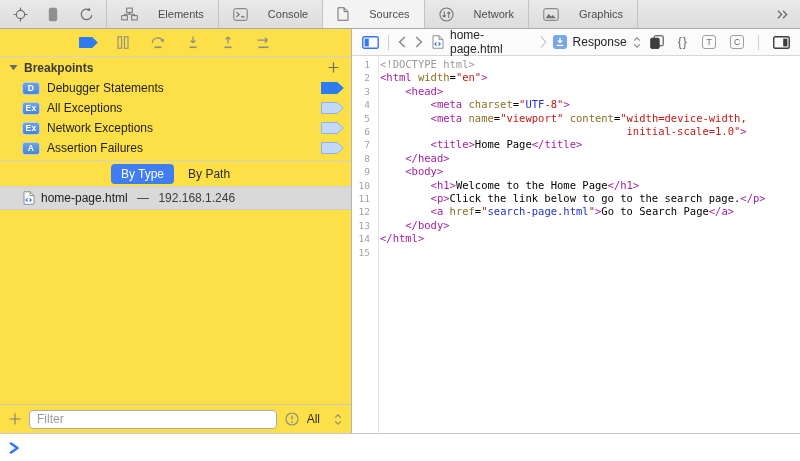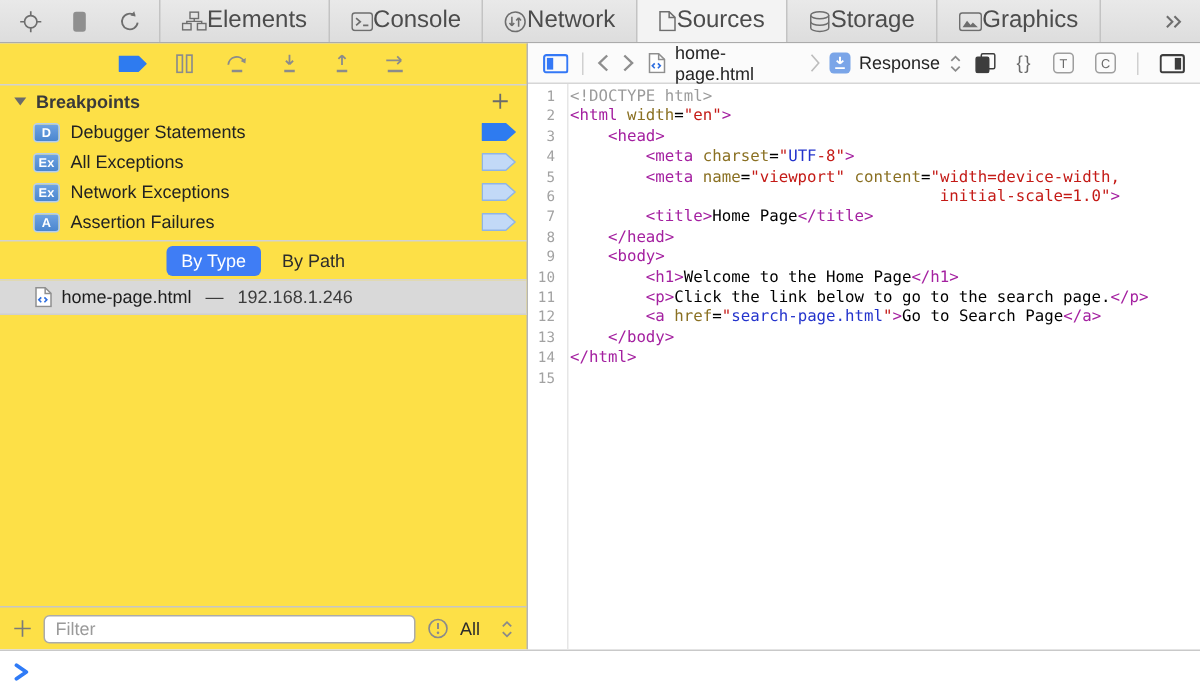--- a/index.html
+++ b/index.html
@@ -7,21 +7,21 @@
   body { font-family:"Liberation Sans", sans-serif; background:#fff; color:#303030; }
   .devtools { width:800px; height:461px; display:flex; flex-direction:column; }
 
   
   .toolbar { height:29px; flex:none; display:flex; align-items:stretch;
              background:linear-gradient(#e9e9e9,#dddddd); border-bottom:1px solid #ababab; }
   .tb-left { display:flex; align-items:center; gap:11px; padding:0 9px; }
   .tbtn { background:none; border:none; display:flex; align-items:center; justify-content:center;
           width:22px; height:22px; cursor:default; color:#6e6e6e; }
   .tabs { display:flex; flex:1; }
-  .tab { display:flex; align-items:center; gap:0; padding:0 14px; font-size:16px; color:#4c4c4c;
+  .tab { display:flex; align-items:center; gap:20px; padding:0 14px; font-size:11px; color:#4c4c4c;
          border-left:1px solid #c3c3c3; }
   .tab:last-child { border-right:1px solid #c3c3c3; }
   .tab.selected { background:#f3f3f3; }
   .tb-right { display:flex; align-items:center; gap:6px; padding:0 7px; }
   .icn { display:inline-flex; align-items:center; }
 
   
   .main { flex:1; display:flex; min-height:0; }
 
   
@@ -136,47 +136,37 @@
     </div>
         <div class="tab">
       <span class="icn">
             <svg width="15" height="13" viewBox="0 0 16 14">
               <rect x="0.75" y="0.75" width="14.5" height="12.5" rx="2" fill="none" stroke="#6e6e6e"></rect>
               <path d="M3.6 4.4 L6.6 7 L3.6 9.6 M8.6 9.6 h3.8" fill="none" stroke="#6e6e6e" stroke-width="1.2"></path>
             </svg>
           </span>
       <span>Console</span>
     </div>
+        <div class="tab selected">
+      <span class="icn">
+            <svg width="12" height="14" viewBox="0 0 12 14">
+              <path d="M1 0.75 H7.1 L11 4.6 V13.25 H1 z" fill="none" stroke="#6e6e6e"></path>
+              <path d="M7.1 0.75 V4.6 H11" fill="none" stroke="#6e6e6e"></path>
+            </svg>
+          </span>
+      <span>Sources</span>
+    </div>
         <div class="tab">
       <span class="icn">
             <svg width="15" height="15" viewBox="0 0 16 16">
               <circle cx="8" cy="8" r="7" fill="none" stroke="#6e6e6e" stroke-width="1.1"></circle>
               <path d="M5.6 4.4v6.4 M5.6 10.8 L3.9 8.9 M5.6 10.8 L7.3 8.9 M10.4 11.6 V5.2 M10.4 5.2 L8.7 7.1 M10.4 5.2 L12.1 7.1" fill="none" stroke="#6e6e6e" stroke-width="1.1"></path>
             </svg>
           </span>
       <span>Network</span>
-    </div>
-        <div class="tab selected">
-      <span class="icn">
-            <svg width="12" height="14" viewBox="0 0 12 14">
-              <path d="M1 0.75 H7.1 L11 4.6 V13.25 H1 z" fill="none" stroke="#6e6e6e"></path>
-              <path d="M7.1 0.75 V4.6 H11" fill="none" stroke="#6e6e6e"></path>
-            </svg>
-          </span>
-      <span>Sources</span>
-    </div>
-        <div class="tab">
-      <span class="icn">
-            <svg width="15" height="15" viewBox="0 0 16 16">
-              <ellipse cx="8" cy="3.4" rx="6.4" ry="2.5" fill="none" stroke="#6e6e6e" stroke-width="1.05"></ellipse>
-              <path d="M1.6 3.4 V8 c0 1.35 2.9 2.5 6.4 2.5 s6.4-1.15 6.4-2.5 V3.4" fill="none" stroke="#6e6e6e" stroke-width="1.05"></path>
-              <path d="M1.6 8 v4.4 c0 1.35 2.9 2.5 6.4 2.5 s6.4-1.15 6.4-2.5 V8" fill="none" stroke="#6e6e6e" stroke-width="1.05"></path>
-            </svg>
-          </span>
-      <span>Storage</span>
     </div>
         <div class="tab">
       <span class="icn">
             <svg width="16" height="13" viewBox="0 0 17 14">
               <rect x="0.75" y="0.75" width="15.5" height="12.5" rx="1.8" fill="none" stroke="#6e6e6e"></rect>
               <path d="M2.8 11 L6 6.2 L8.6 9.4 L10.2 7.6 L13.8 11 z" fill="#6e6e6e"></path>
             </svg>
           </span>
       <span>Graphics</span>
     </div>

